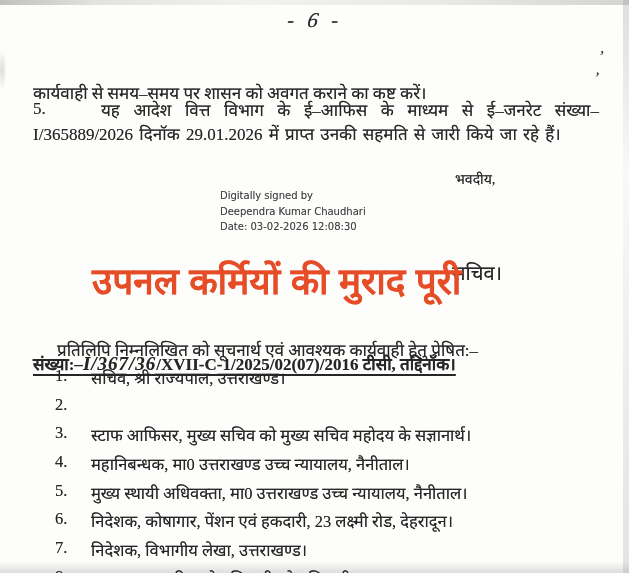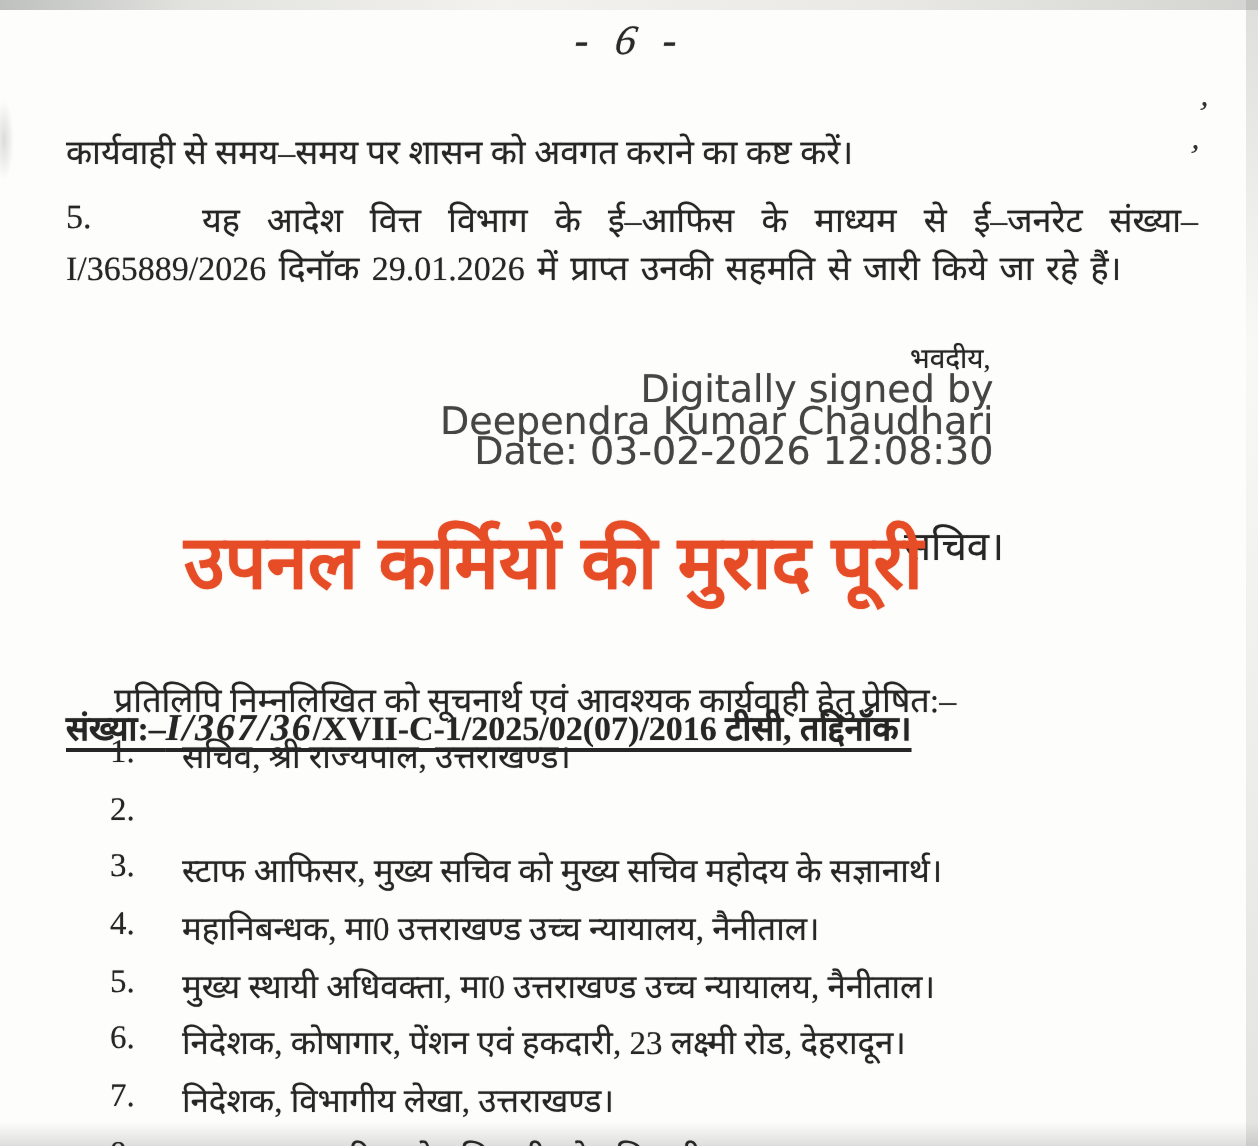--- a/index.html
+++ b/index.html
@@ -45,41 +45,40 @@
     color: #2a2a2a;
   }
   .edge-marks {
     position: absolute; left: 596px; top: 46px;
     font-size: 17px; color: #333; line-height: 22px;
     transform: rotate(12deg);
     white-space: pre-line;
   }
 
   .intro-line {
-    position: absolute; left: 33px; top: 64px; width: 560px;
+    position: absolute; left: 33px; top: 81px; width: 560px;
     font-size: 17px; margin: 0;
   }
 
   .para5 { position: absolute; left: 33px; top: 99px; width: 566px; }
   .para5 .para-num { position: absolute; left: 0; top: 0; font-size: 17px; }
   .para5 .para-text {
     margin: 0; font-size: 17px; line-height: 23.5px;
     text-align: justify; text-indent: 68px;
     word-spacing: 2px;
   }
 
   .salutation { position: absolute; left: 455px; top: 169px; font-size: 14px; }
 
   .digital-signature {
     position: absolute; left: 220px; top: 188px;
     font-family: "DejaVu Sans", sans-serif;
-    font-size: 19px; line-height: 15.5px;
+    font-size: 10px; line-height: 15.5px;
     color: #454545;
     text-shadow: 0 0 .4px rgba(70,70,70,.5);
-    text-align: right;
   }
 
   .signatory-name { position: absolute; left: 418px; top: 236px; font-size: 17px; }
   .signatory-role { position: absolute; left: 452px; top: 259px; font-size: 20px; }
 
   .headline {
     position: absolute; left: 92px; top: 254px;
     font-size: 37px; font-weight: bold;
     font-family: Liberation Sans, sans-serif;
     letter-spacing: 0px;

